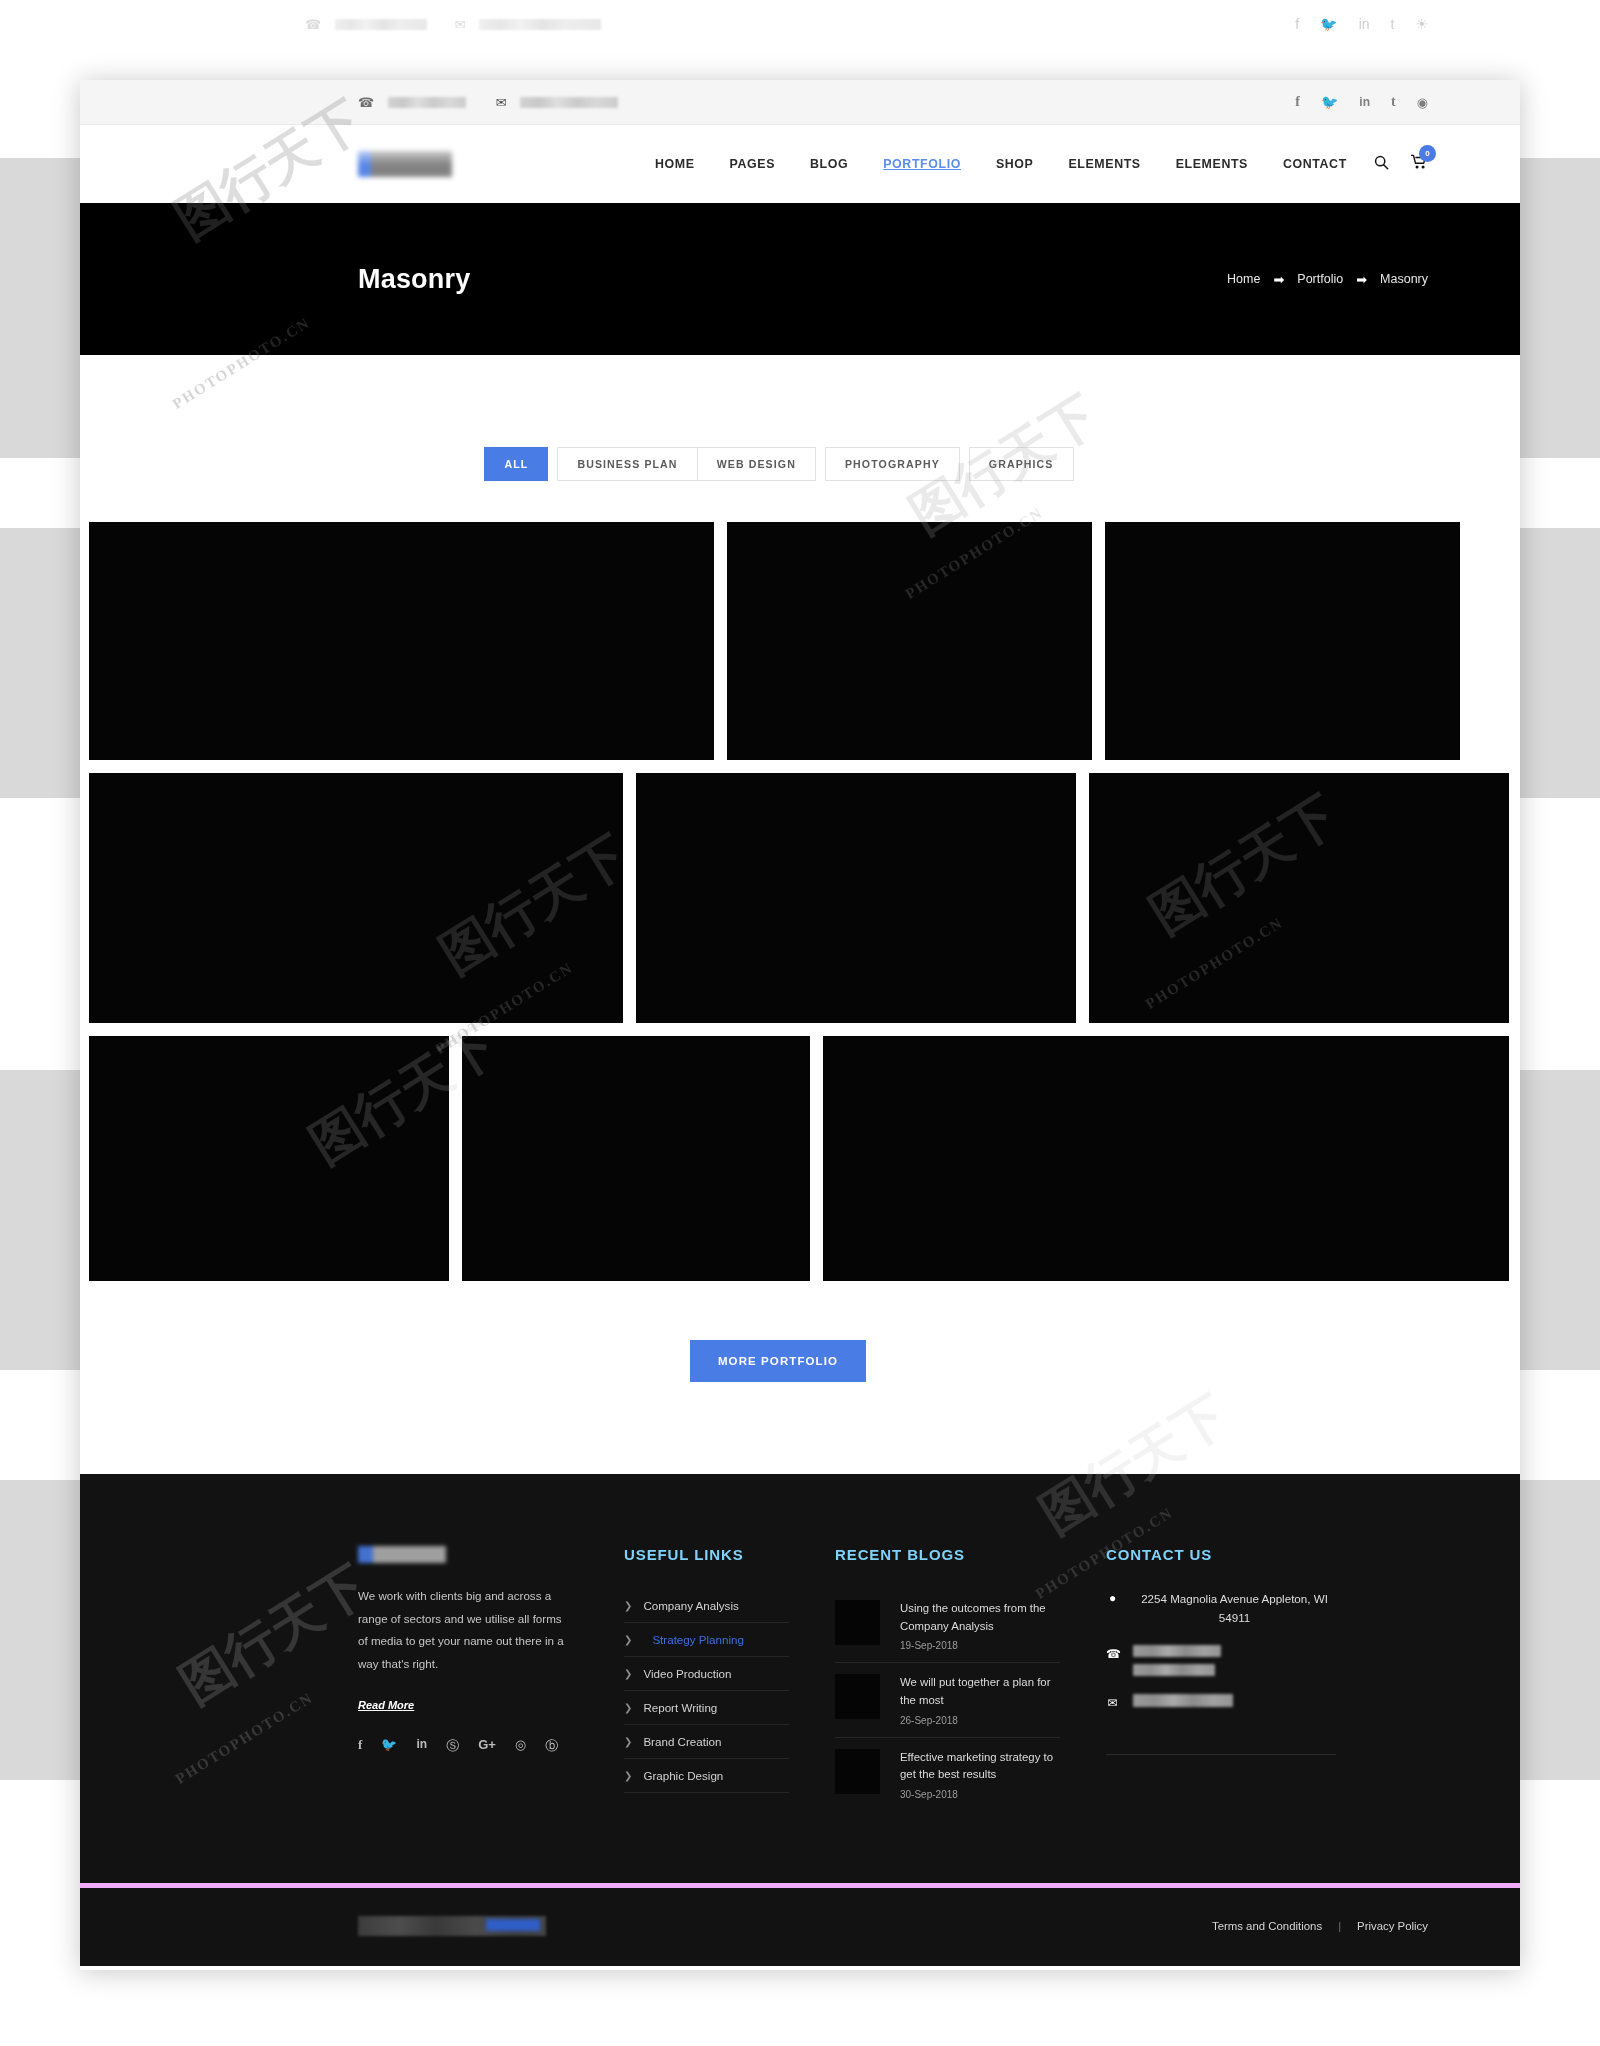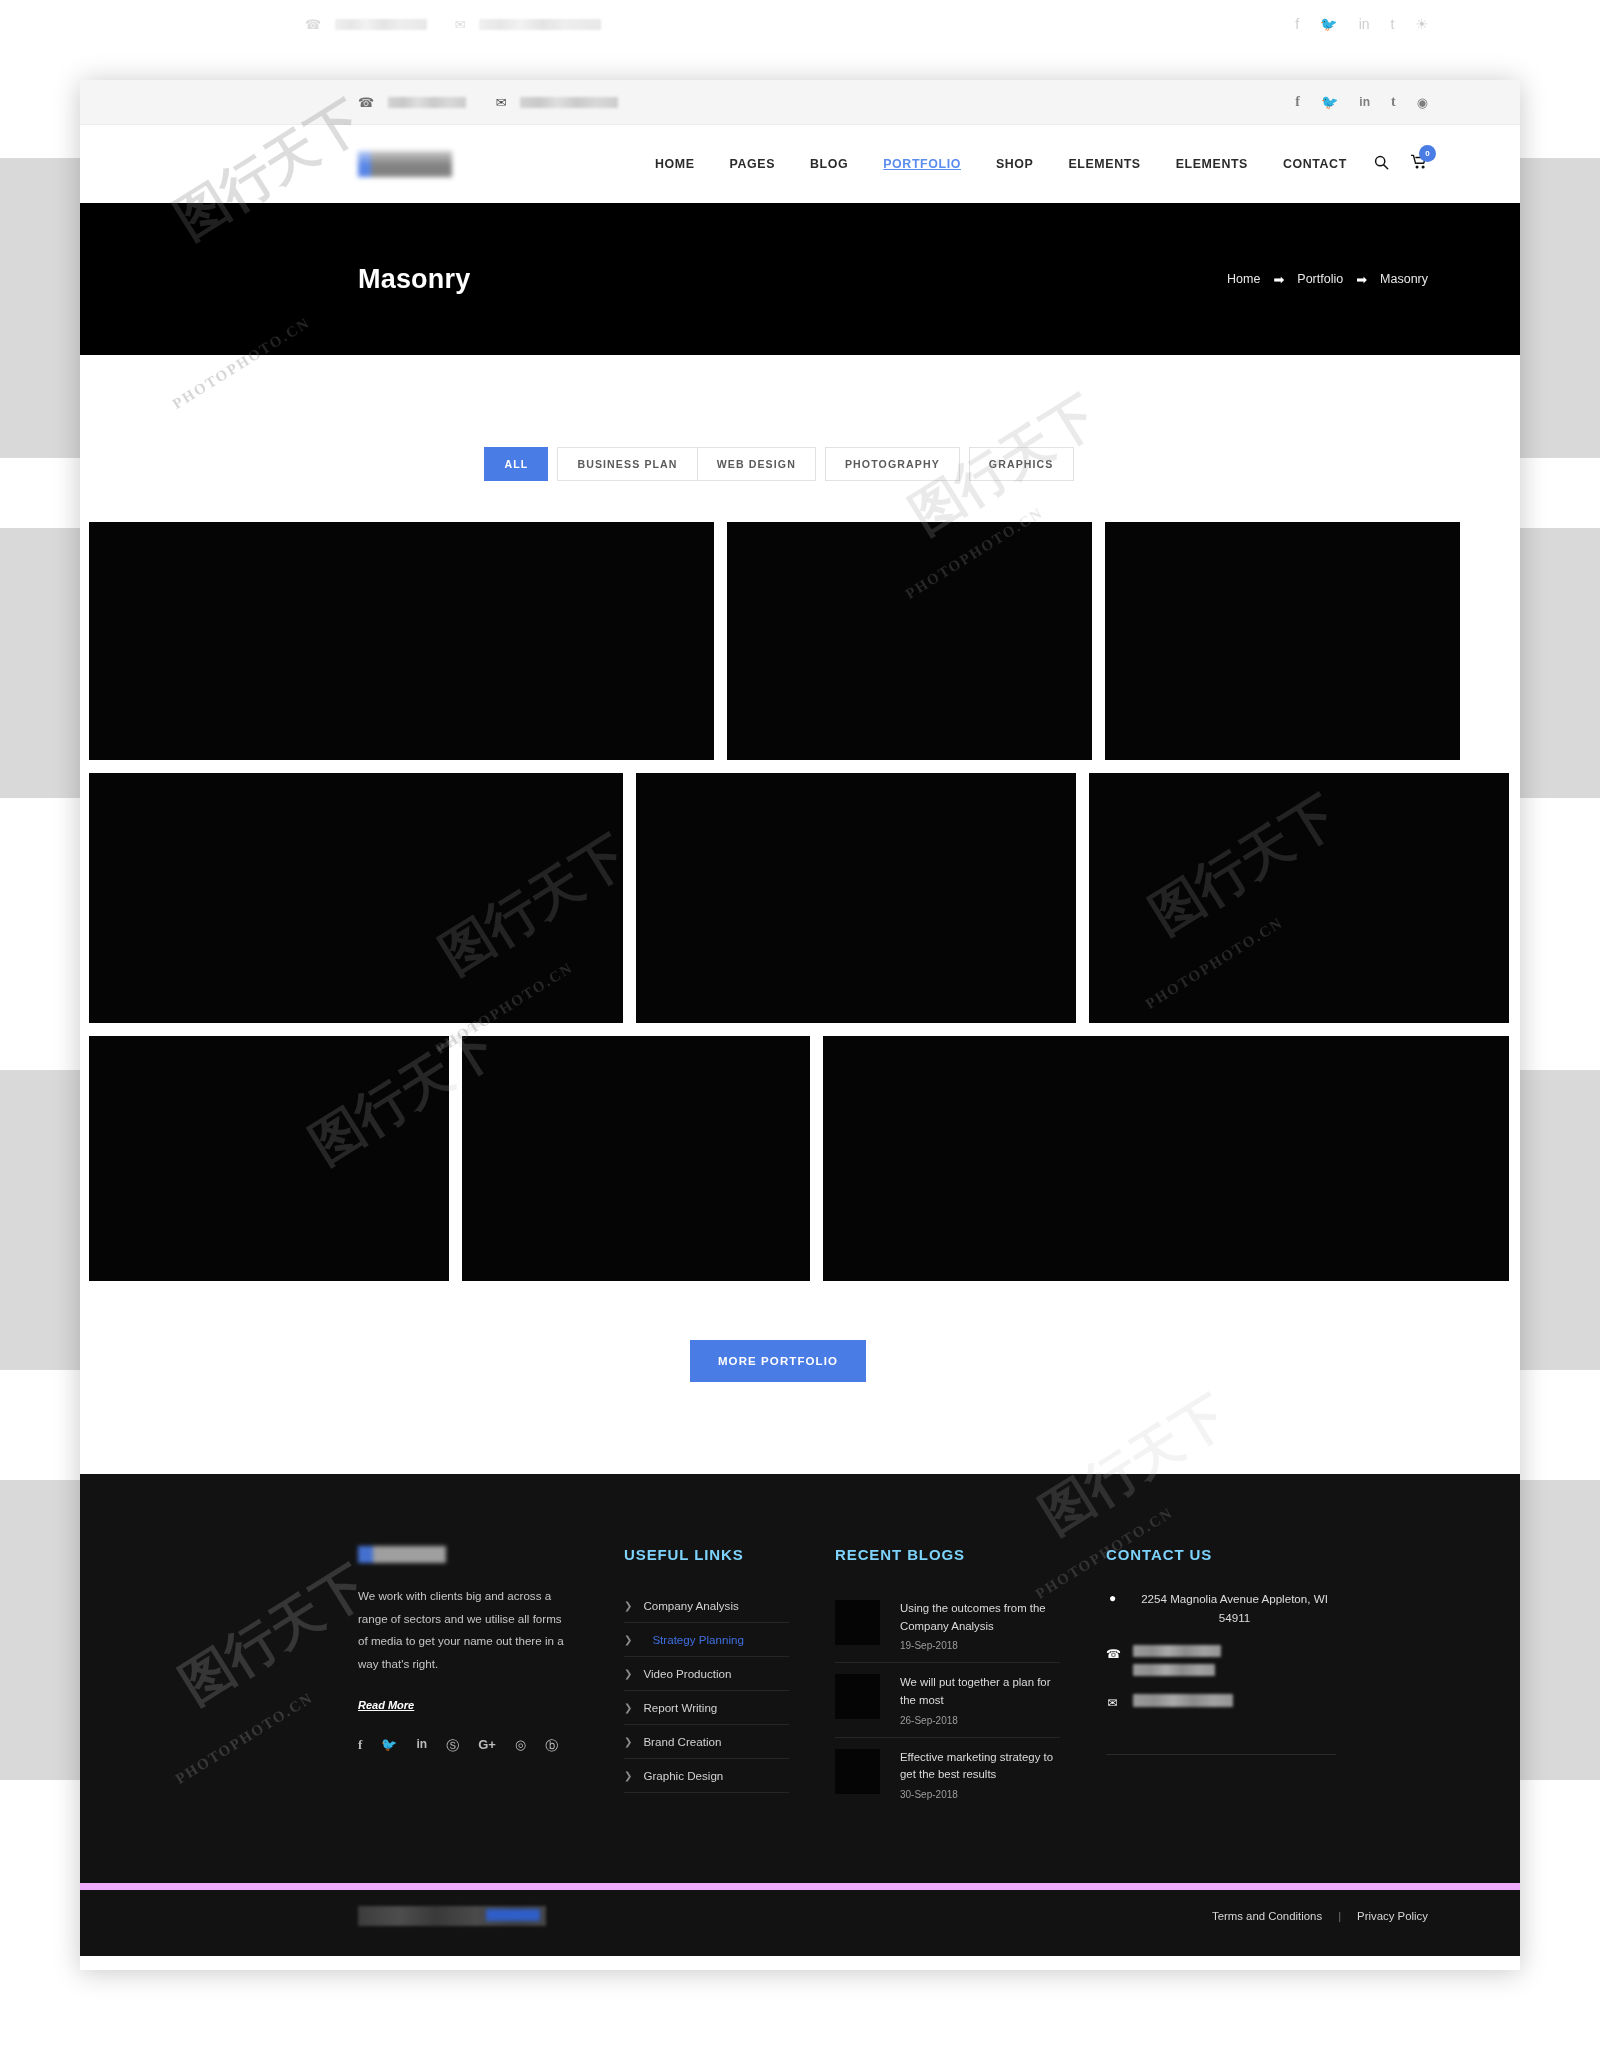--- a/index.html
+++ b/index.html
@@ -214,22 +214,22 @@
   .btext { flex:1; }
   .btitle { color:#dcdcdc; font-size:11.4px; line-height:1.55; }
   .bdate { color:#9c9c9c; font-size:10px; margin-top:5px; }
 
   .crow { display:flex; gap:14px; margin-bottom:18px; align-items:flex-start; }
   .cicn { color:#ffffff; font-size:12px; width:13px; flex:0 0 13px; padding-top:2px; text-align:center; }
   .caddr { color:#dedede; font-size:11.6px; line-height:1.65;text-align:center; }
   .cdiv { border-top:1px solid #2b2b2b; margin:44px 0 0 0; width:230px; }
 
   .fbottom {
-    margin-top:72px; border-top:7px solid #f0abfc;
-    padding:16px 92px 30px 278px;
+    margin-top:72px; border-top:5px solid #f0abfc;
+    padding:28px 92px 30px 278px;
     display:flex; align-items:center; justify-content:space-between;
   }
   .copy-redact {
     width:188px; height:20px;
     background:linear-gradient(90deg,#3c3c3c 0%,#4d4d4d 22%,#393939 41%,#4a4a4a 63%,#3e3e3e 83%,#454545 100%);
     filter:blur(1.6px); position:relative;
   }
   .copy-redact::after {
     content:""; position:absolute; right:6px; top:3px;
     width:54px; height:12px; background:#2f5ec9; filter:blur(1.5px);

